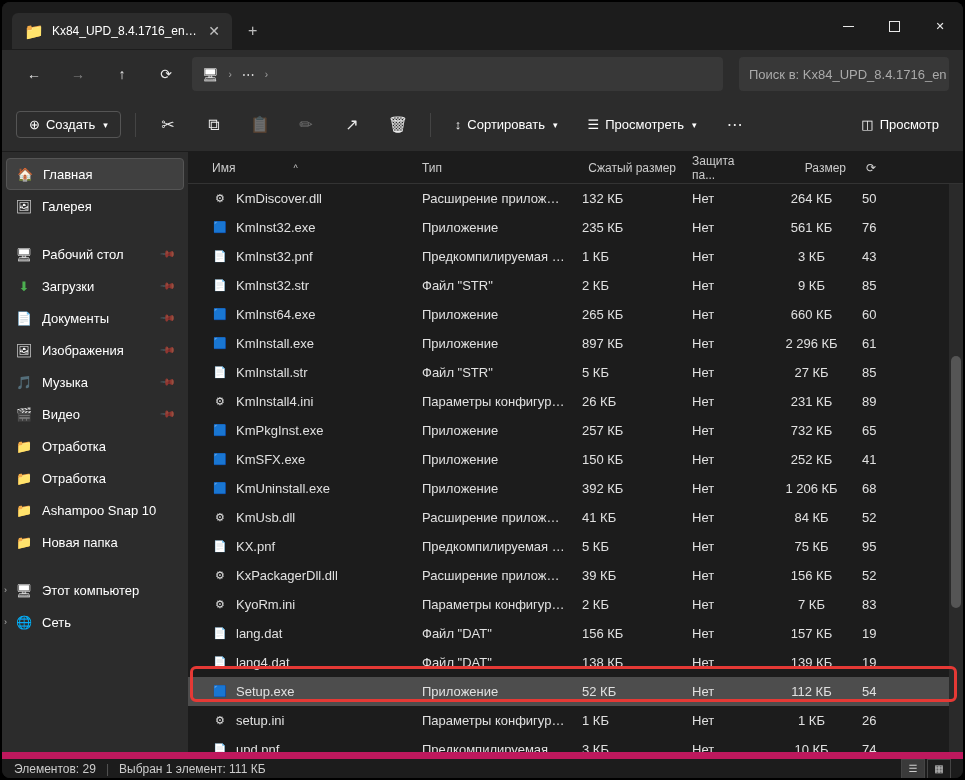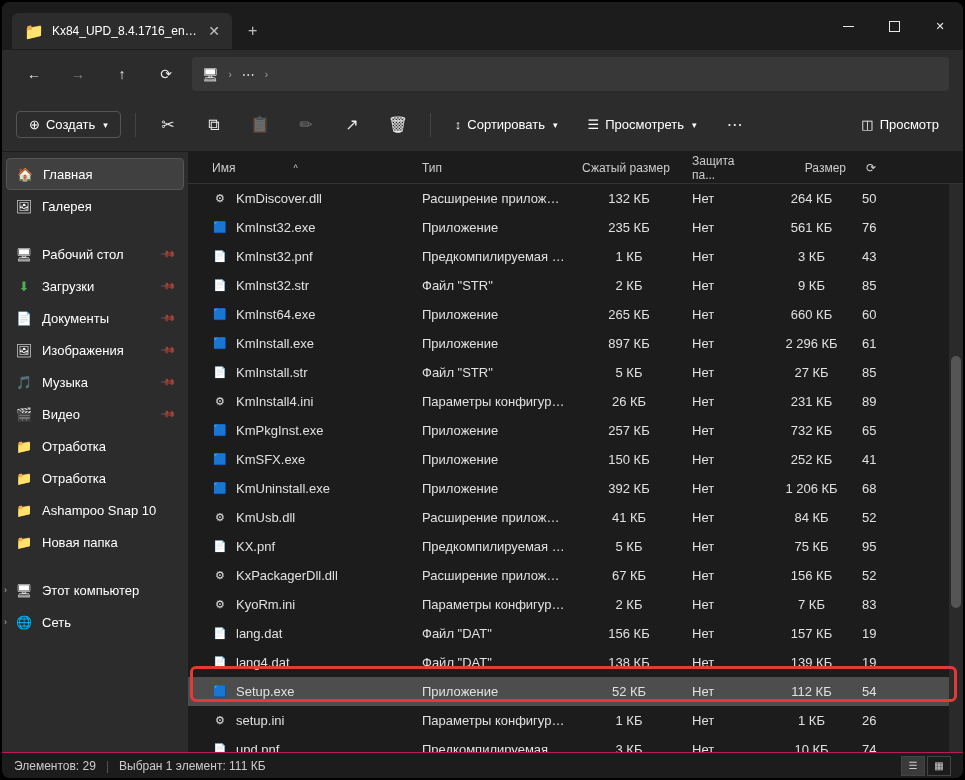--- a/index.html
+++ b/index.html
@@ -31,37 +31,37 @@
 .sb-item.selected { background: #404040; border: 1px solid #555; }
 .sb-icon { width: 16px; display: flex; justify-content: center; font-size: 13px; }
 .sb-pin { margin-left: auto; font-size: 10px; opacity: 0.5; transform: rotate(45deg); }
 .sb-spacer { height: 16px; }
 .sb-expand { position: absolute; left: -2px; font-size: 9px; opacity: 0.6; }
 .filepane { flex: 1; display: flex; flex-direction: column; background: #1c1c1c; position: relative; }
 .col-headers { display: flex; height: 32px; align-items: center; font-size: 12px; color: #ccc; border-bottom: 1px solid #333; padding-left: 16px; padding-right: 18px; }
 .col { padding: 0 8px; }
 .col-name { width: 210px; display: flex; align-items: center; gap: 8px; }
 .col-type { width: 160px; }
-.col-csize { width: 110px; text-align: left; }
+.col-csize { width: 110px; text-align: right; }
 .col-prot { width: 85px; }
 .col-size { width: 85px; text-align: right; }
 .col-extra { width: 30px; text-align: right; }
 .sort-arrow { font-size: 9px; margin-left: 50px; }
 .file-list { flex: 1; overflow-y: auto; padding-right: 4px; position: relative; }
 .file-row { display: flex; height: 29px; align-items: center; font-size: 13px; padding-left: 16px; cursor: pointer; color: #e0e0e0; }
 .file-row.selected { background: #4d4d4d; }
 .fr-name { width: 210px; display: flex; align-items: center; gap: 8px; white-space: nowrap; overflow: hidden; padding: 0 8px; }
 .fr-type { width: 160px; white-space: nowrap; overflow: hidden; text-overflow: ellipsis; padding: 0 8px; }
-.fr-csize { width: 110px; text-align: center; padding: 0 8px; }
+.fr-csize { width: 110px; text-align: left; padding: 0 8px; }
 .fr-prot { width: 85px; padding: 0 8px; }
 .fr-size { width: 85px; text-align: center; padding: 0 8px; }
 .fr-extra { width: 30px; text-align: left; padding: 0 8px; }
 .file-icon { width: 16px; height: 16px; display: inline-flex; align-items: center; justify-content: center; font-size: 11px; flex-shrink: 0; }
 .highlight-box { position: absolute; border: 3px solid #e53935; border-radius: 6px; pointer-events: none; z-index: 10; }
-.statusbar { height: 26px; background: #1c1c1c; border-top: 1px solid #be185d; display: flex; align-items: center; padding: 0 12px; font-size: 12px; color: #ccc; gap: 10px; }
+.statusbar { height: 26px; background: #1c1c1c; border-top: 7px solid #be185d; display: flex; align-items: center; padding: 0 12px; font-size: 12px; color: #ccc; gap: 10px; }
 .status-sep { color: #555; }
 .status-right { margin-left: auto; display: flex; gap: 2px; }
 .view-mode { width: 24px; height: 20px; border: 1px solid #444; display: flex; align-items: center; justify-content: center; font-size: 10px; cursor: pointer; }
 .view-mode.active { background: #3a3a3a; }
 .scrollbar-track { position: absolute; right: 0; top: 0; bottom: 0; width: 14px; background: #2a2a2a; }
 .scrollbar-thumb { position: absolute; right: 2px; width: 10px; background: #555; border-radius: 5px; }
 .chevron-down { font-size: 9px; margin-left: 2px; }
 svg { display: block; }
 </style>
 </head>
@@ -94,20 +94,21 @@
     <div class="nav-btn">←</div>
     <div class="nav-btn disabled">→</div>
     <div class="nav-btn">↑</div>
     <div class="nav-btn">⟳</div>
     <div class="addr-bar">
       <span>🖥</span>
       <span class="addr-sep">›</span>
       <span>⋯</span>
       <span class="addr-sep">›</span>
     </div>
+    <div class="search-box">Поиск в: Kx84_UPD_8.4.1716_en</div>
   </div>
 
   <div class="toolbar">
     <div class="tb-new">
       <span>⊕</span>
       <span>Создать</span>
       <span class="chevron-down">▾</span>
     </div>
     <div class="tb-sep"></div>
     <div class="tb-icon">✂</div>
@@ -363,21 +364,21 @@
     <div class="fr-prot">Нет</div>
     <div class="fr-size">75 КБ</div>
     <div class="fr-extra">95</div>
           </div>
           <div class="file-row">
     <div class="fr-name">
               <span class="file-icon">⚙</span>
               <span>KxPackagerDll.dll</span>
             </div>
     <div class="fr-type">Расширение приложения</div>
-    <div class="fr-csize">67 КБ</div>
+    <div class="fr-csize">39 КБ</div>
     <div class="fr-prot">Нет</div>
     <div class="fr-size">156 КБ</div>
     <div class="fr-extra">52</div>
           </div>
           <div class="file-row">
     <div class="fr-name">
               <span class="file-icon">⚙</span>
               <span>KyoRm.ini</span>
             </div>
     <div class="fr-type">Параметры конфигурац...</div>

